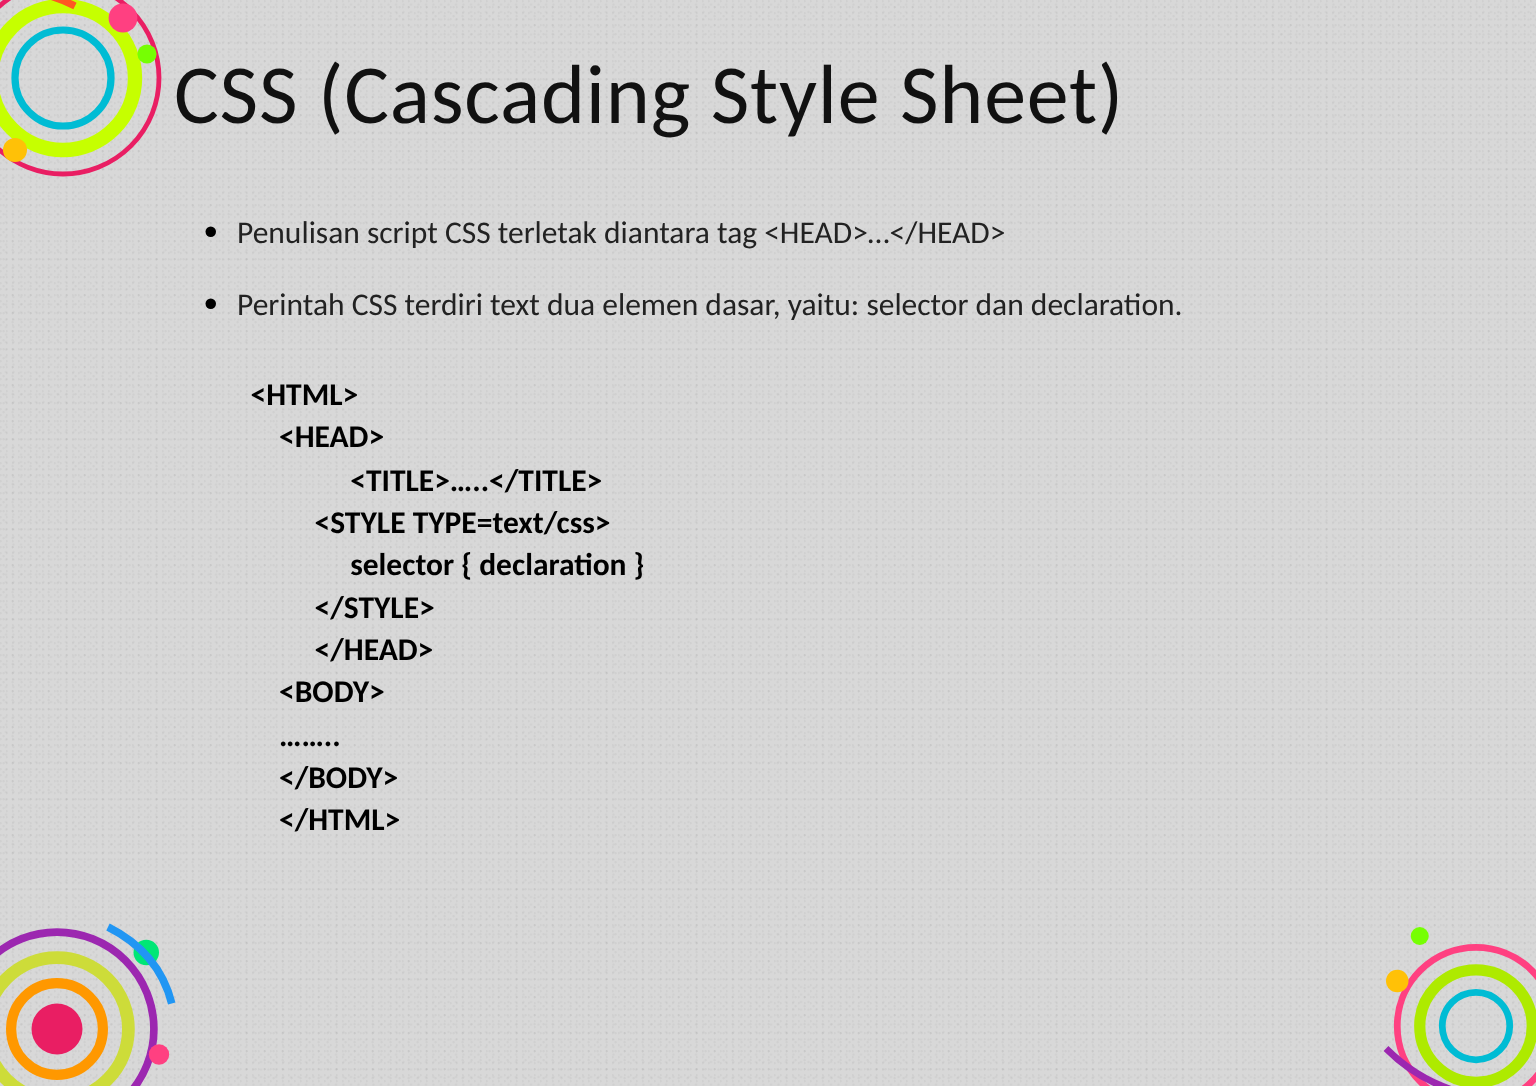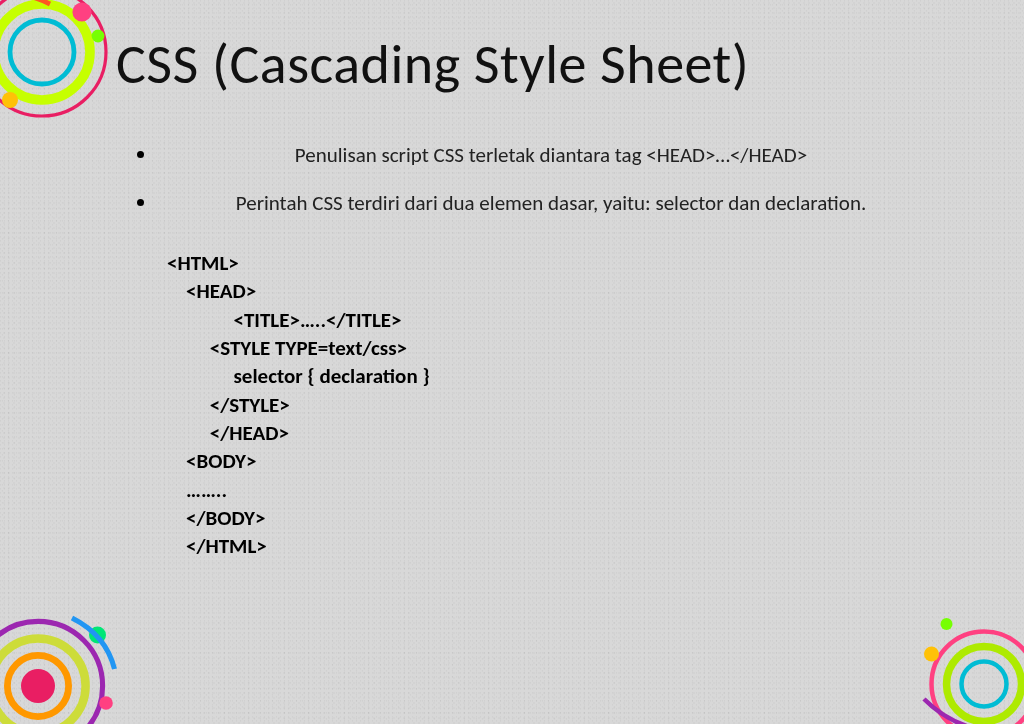--- a/index.html
+++ b/index.html
@@ -39,21 +39,20 @@
   }
   h2 {
     font-size: 26px;
     font-weight: 700;
     margin: 0 0 12px 30px;
     color: #111;
   }
   ul {
     margin: 0 0 30px 30px;
     padding-left: 28px;
-    text-align: center;
   }
   li {
     font-size: 21px;
     line-height: 1.5;
     margin-bottom: 14px;
     color: #222;
   }
   li::marker {
     color: #000;
     font-size: 22px;
@@ -96,21 +95,21 @@
   <circle cx="60" cy="60" r="15" fill="none" stroke="#00bcd4" stroke-width="3"></circle>
   <circle cx="25" cy="40" r="5" fill="#ffc107"></circle>
   <circle cx="35" cy="20" r="4" fill="#76ff03"></circle>
   <path d="M20 70 Q35 85 55 90" fill="none" stroke="#9c27b0" stroke-width="3"></path>
 </svg>
 
 <div class="content">
   <h1>CSS (Cascading Style Sheet)</h1>
   <ul>
     <li>Penulisan script CSS terletak diantara tag &lt;HEAD&gt;…&lt;/HEAD&gt;</li>
-    <li>Perintah CSS terdiri dari dua elemen dasar, yaitu: selector dan declaration.</li>
+    <li>Perintah CSS terdiri text dua elemen dasar, yaitu: selector dan declaration.</li>
   </ul>
   <div class="code-block">&lt;HTML&gt;
     &lt;HEAD&gt;
               &lt;TITLE&gt;…..&lt;/TITLE&gt;
          &lt;STYLE TYPE=text/css&gt;
               selector { declaration }
          &lt;/STYLE&gt;
          &lt;/HEAD&gt;
     &lt;BODY&gt;
     ……..

